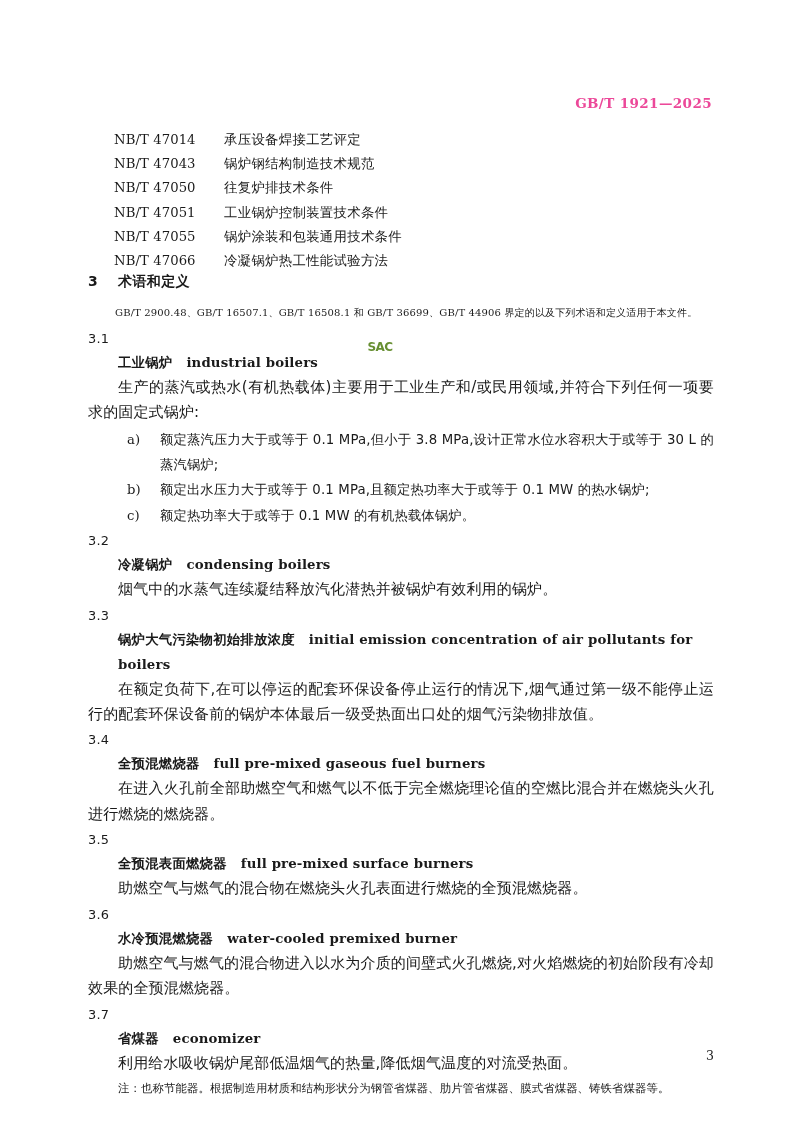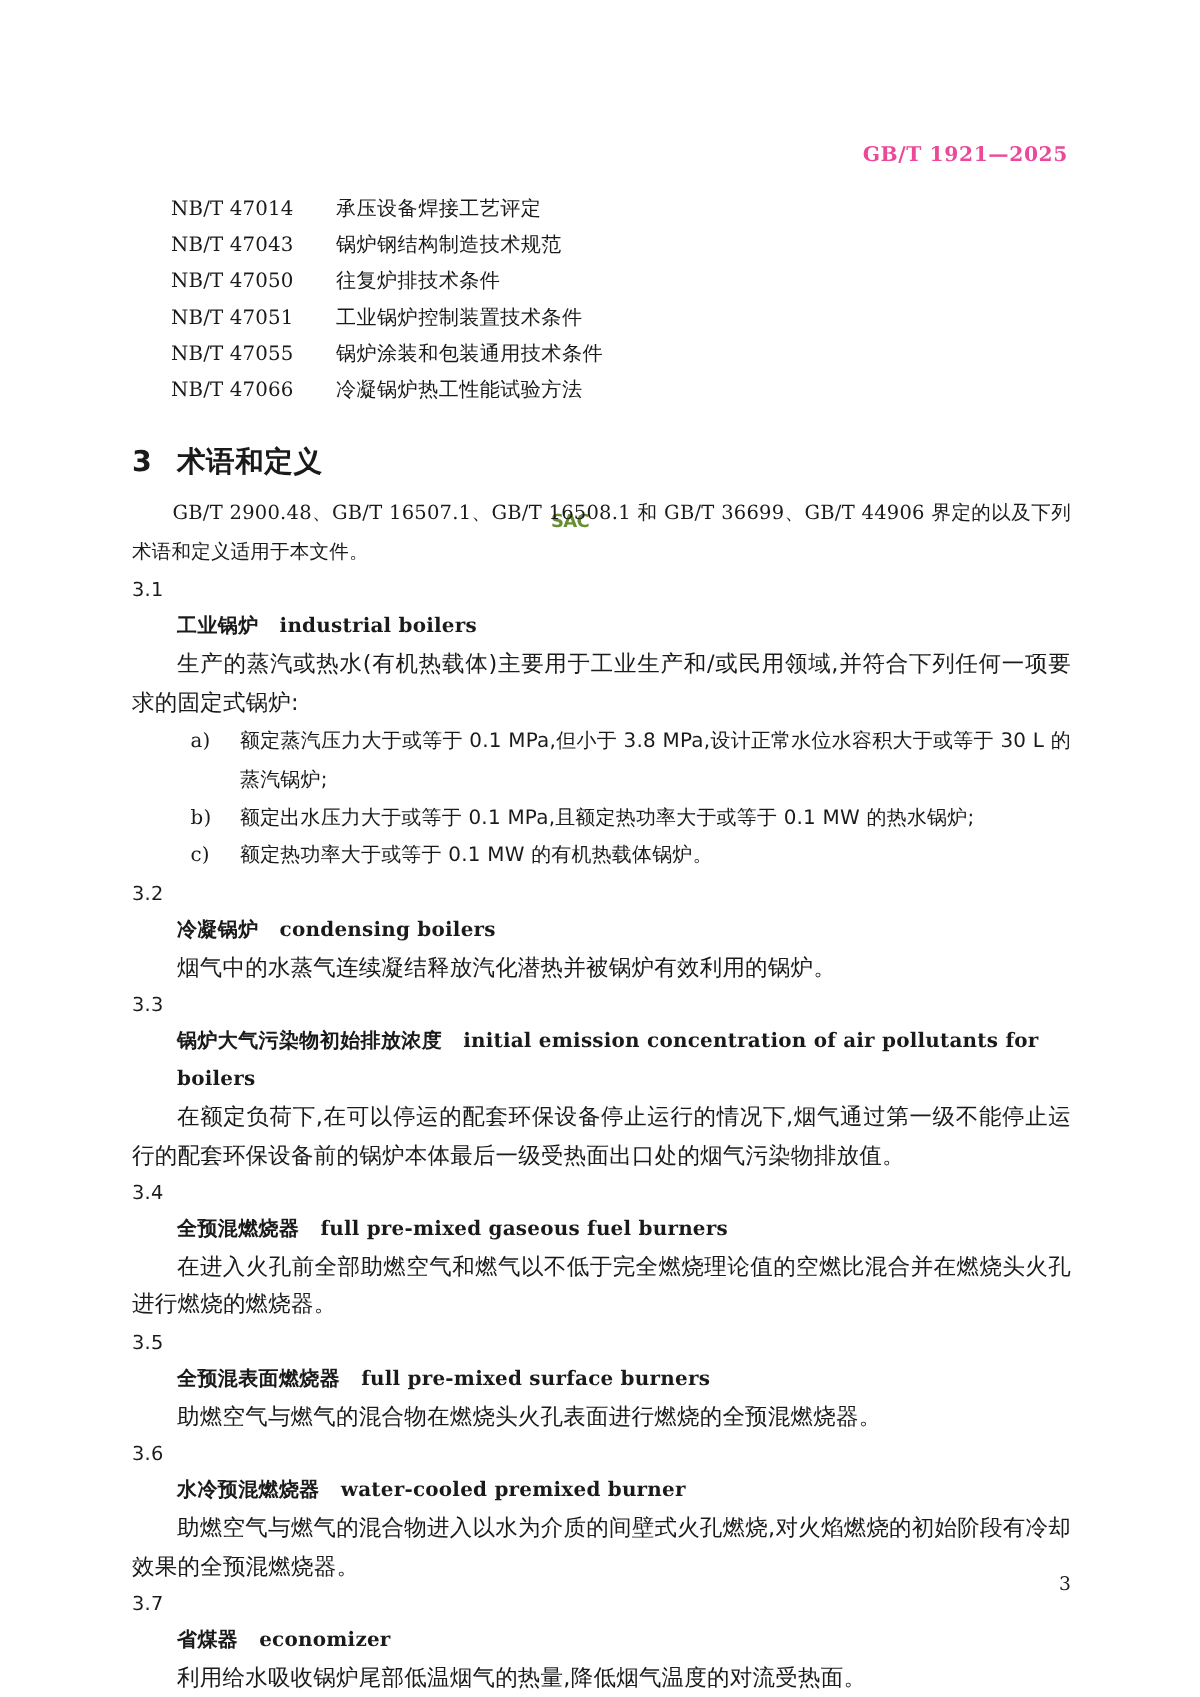--- a/index.html
+++ b/index.html
@@ -66,36 +66,35 @@
     letter-spacing: 0.1px;
   }
   .ref-title {
     font-family: "DejaVu Sans", "Liberation Sans", sans-serif;
     font-size: 13.4px;
     letter-spacing: 0.3px;
   }
 
   
   .clause-head {
-    margin-top: 22px;
     margin-bottom: 2px;
     font-family: "DejaVu Sans", "Liberation Sans", sans-serif;
     font-weight: bold;
-    font-size: 19px;
+    font-size: 14px;
     letter-spacing: 0.4px;
   }
   .clause-head .num {
     display: inline-block;
     width: 30px;
   }
 
   
   .para {
     margin: 9px 0 0 0;
-    font-size: 13px;
+    font-size: 10px;
     line-height: 25.6px;
     text-align: justify;
     text-justify: inter-character;
     text-indent: 27px;
     font-family: "DejaVu Sans", "Liberation Sans", sans-serif;
     letter-spacing: 0.15px;
   }
   .para.latin-mix {
     font-family: "DejaVu Serif", "Liberation Serif", serif;
   }

